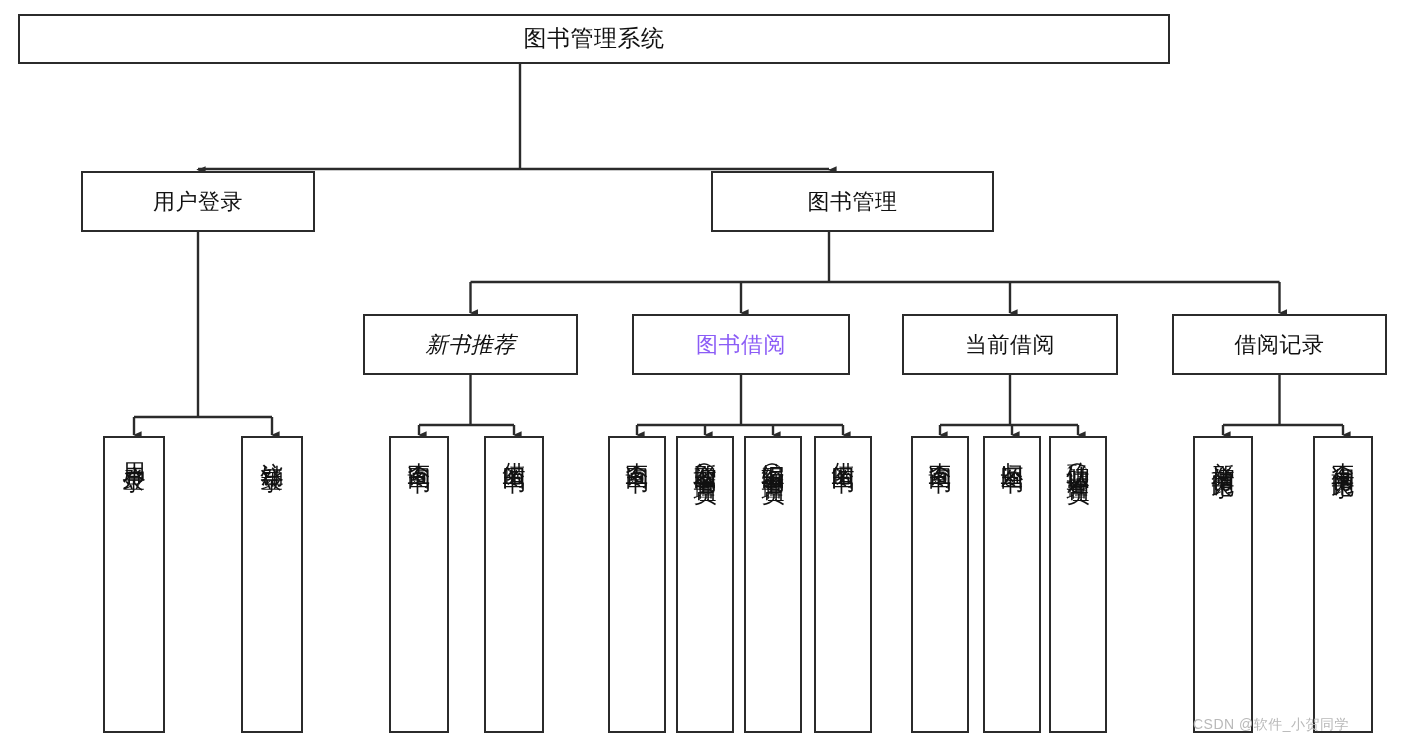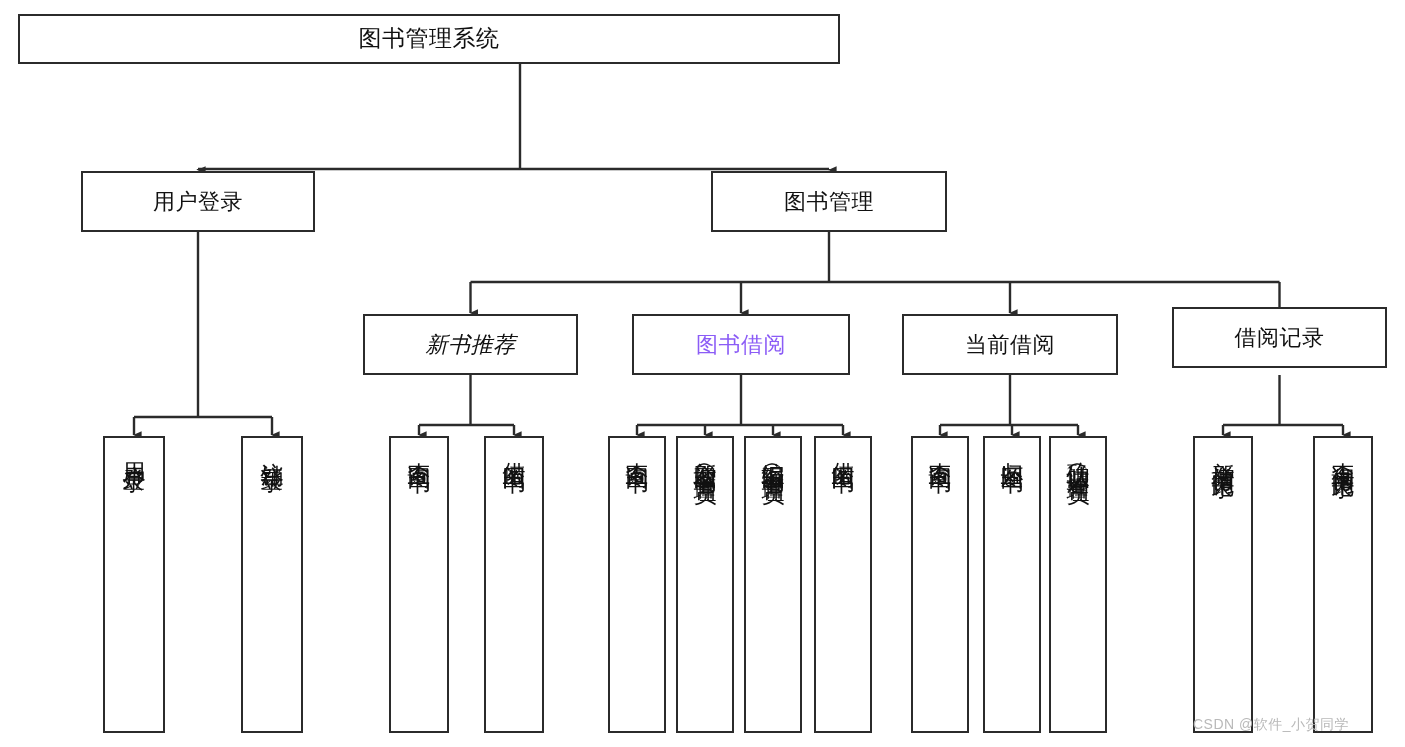--- a/index.html
+++ b/index.html
@@ -110,39 +110,39 @@
         <line x1="1012" y1="425" x2="1012" y2="435" stroke="#2b2b2b" stroke-width="2.4" marker-end="url(#arrowhead)"></line>
         <line x1="1078" y1="425" x2="1078" y2="435" stroke="#2b2b2b" stroke-width="2.4" marker-end="url(#arrowhead)"></line>
         <line x1="1279.5" y1="375" x2="1279.5" y2="425" stroke="#2b2b2b" stroke-width="2.4"></line>
         <line x1="1223" y1="425" x2="1343" y2="425" stroke="#2b2b2b" stroke-width="2.4"></line>
         <line x1="1223" y1="425" x2="1223" y2="435" stroke="#2b2b2b" stroke-width="2.4" marker-end="url(#arrowhead)"></line>
         <line x1="1343" y1="425" x2="1343" y2="435" stroke="#2b2b2b" stroke-width="2.4" marker-end="url(#arrowhead)"></line>
       </g>
   </svg>
 
   <div id="node-layer">
-      <div class="node horizontal root" style="left: 18px; top: 14px; width: 822px; height: 50px; border-color: rgb(43, 43, 43);">
+      <div class="node horizontal root" style="left: 18px; top: 14px; width: 1152px; height: 50px; border-color: rgb(43, 43, 43);">
         <span class="node-label" style="color: rgb(17, 17, 17);">图书管理系统</span>
       </div>
       <div class="node horizontal" style="left: 81px; top: 171px; width: 234px; height: 61px; border-color: rgb(43, 43, 43);">
         <span class="node-label" style="color: rgb(17, 17, 17);">用户登录</span>
       </div>
-      <div class="node horizontal" style="left: 711px; top: 171px; width: 236px; height: 61px; border-color: rgb(43, 43, 43);">
+      <div class="node horizontal" style="left: 711px; top: 171px; width: 283px; height: 61px; border-color: rgb(43, 43, 43);">
         <span class="node-label" style="color: rgb(17, 17, 17);">图书管理</span>
       </div>
       <div class="node horizontal" style="left: 363px; top: 314px; width: 215px; height: 61px; border-color: rgb(43, 43, 43);">
         <span class="node-label" style="color: rgb(17, 17, 17); font-style: italic;">新书推荐</span>
       </div>
       <div class="node horizontal" style="left: 632px; top: 314px; width: 218px; height: 61px; border-color: rgb(43, 43, 43);">
         <span class="node-label" style="color: #8b5cf6;">图书借阅</span>
       </div>
       <div class="node horizontal" style="left: 902px; top: 314px; width: 216px; height: 61px; border-color: rgb(43, 43, 43);">
         <span class="node-label" style="color: rgb(17, 17, 17);">当前借阅</span>
       </div>
-      <div class="node horizontal" style="left: 1172px; top: 307px; width: 215px; height: 61px; border-color: rgb(43, 43, 43);">
+      <div class="node horizontal" style="left: 1172px; top: 314px; width: 215px; height: 61px; border-color: rgb(43, 43, 43);">
         <span class="node-label" style="color: rgb(17, 17, 17);">借阅记录</span>
       </div>
       <div class="node vertical" style="left: 103px; top: 436px; width: 62px; height: 297px; border-color: rgb(43, 43, 43);">
         <span class="node-label" style="color: rgb(17, 17, 17);">用户登录</span>
       </div>
       <div class="node vertical" style="left: 241px; top: 436px; width: 62px; height: 297px; border-color: rgb(43, 43, 43);">
         <span class="node-label" style="color: rgb(17, 17, 17);">注销登录</span>
       </div>
       <div class="node vertical" style="left: 389px; top: 436px; width: 60px; height: 297px; border-color: rgb(43, 43, 43);">
         <span class="node-label" style="color: rgb(17, 17, 17);">查询图书</span>

